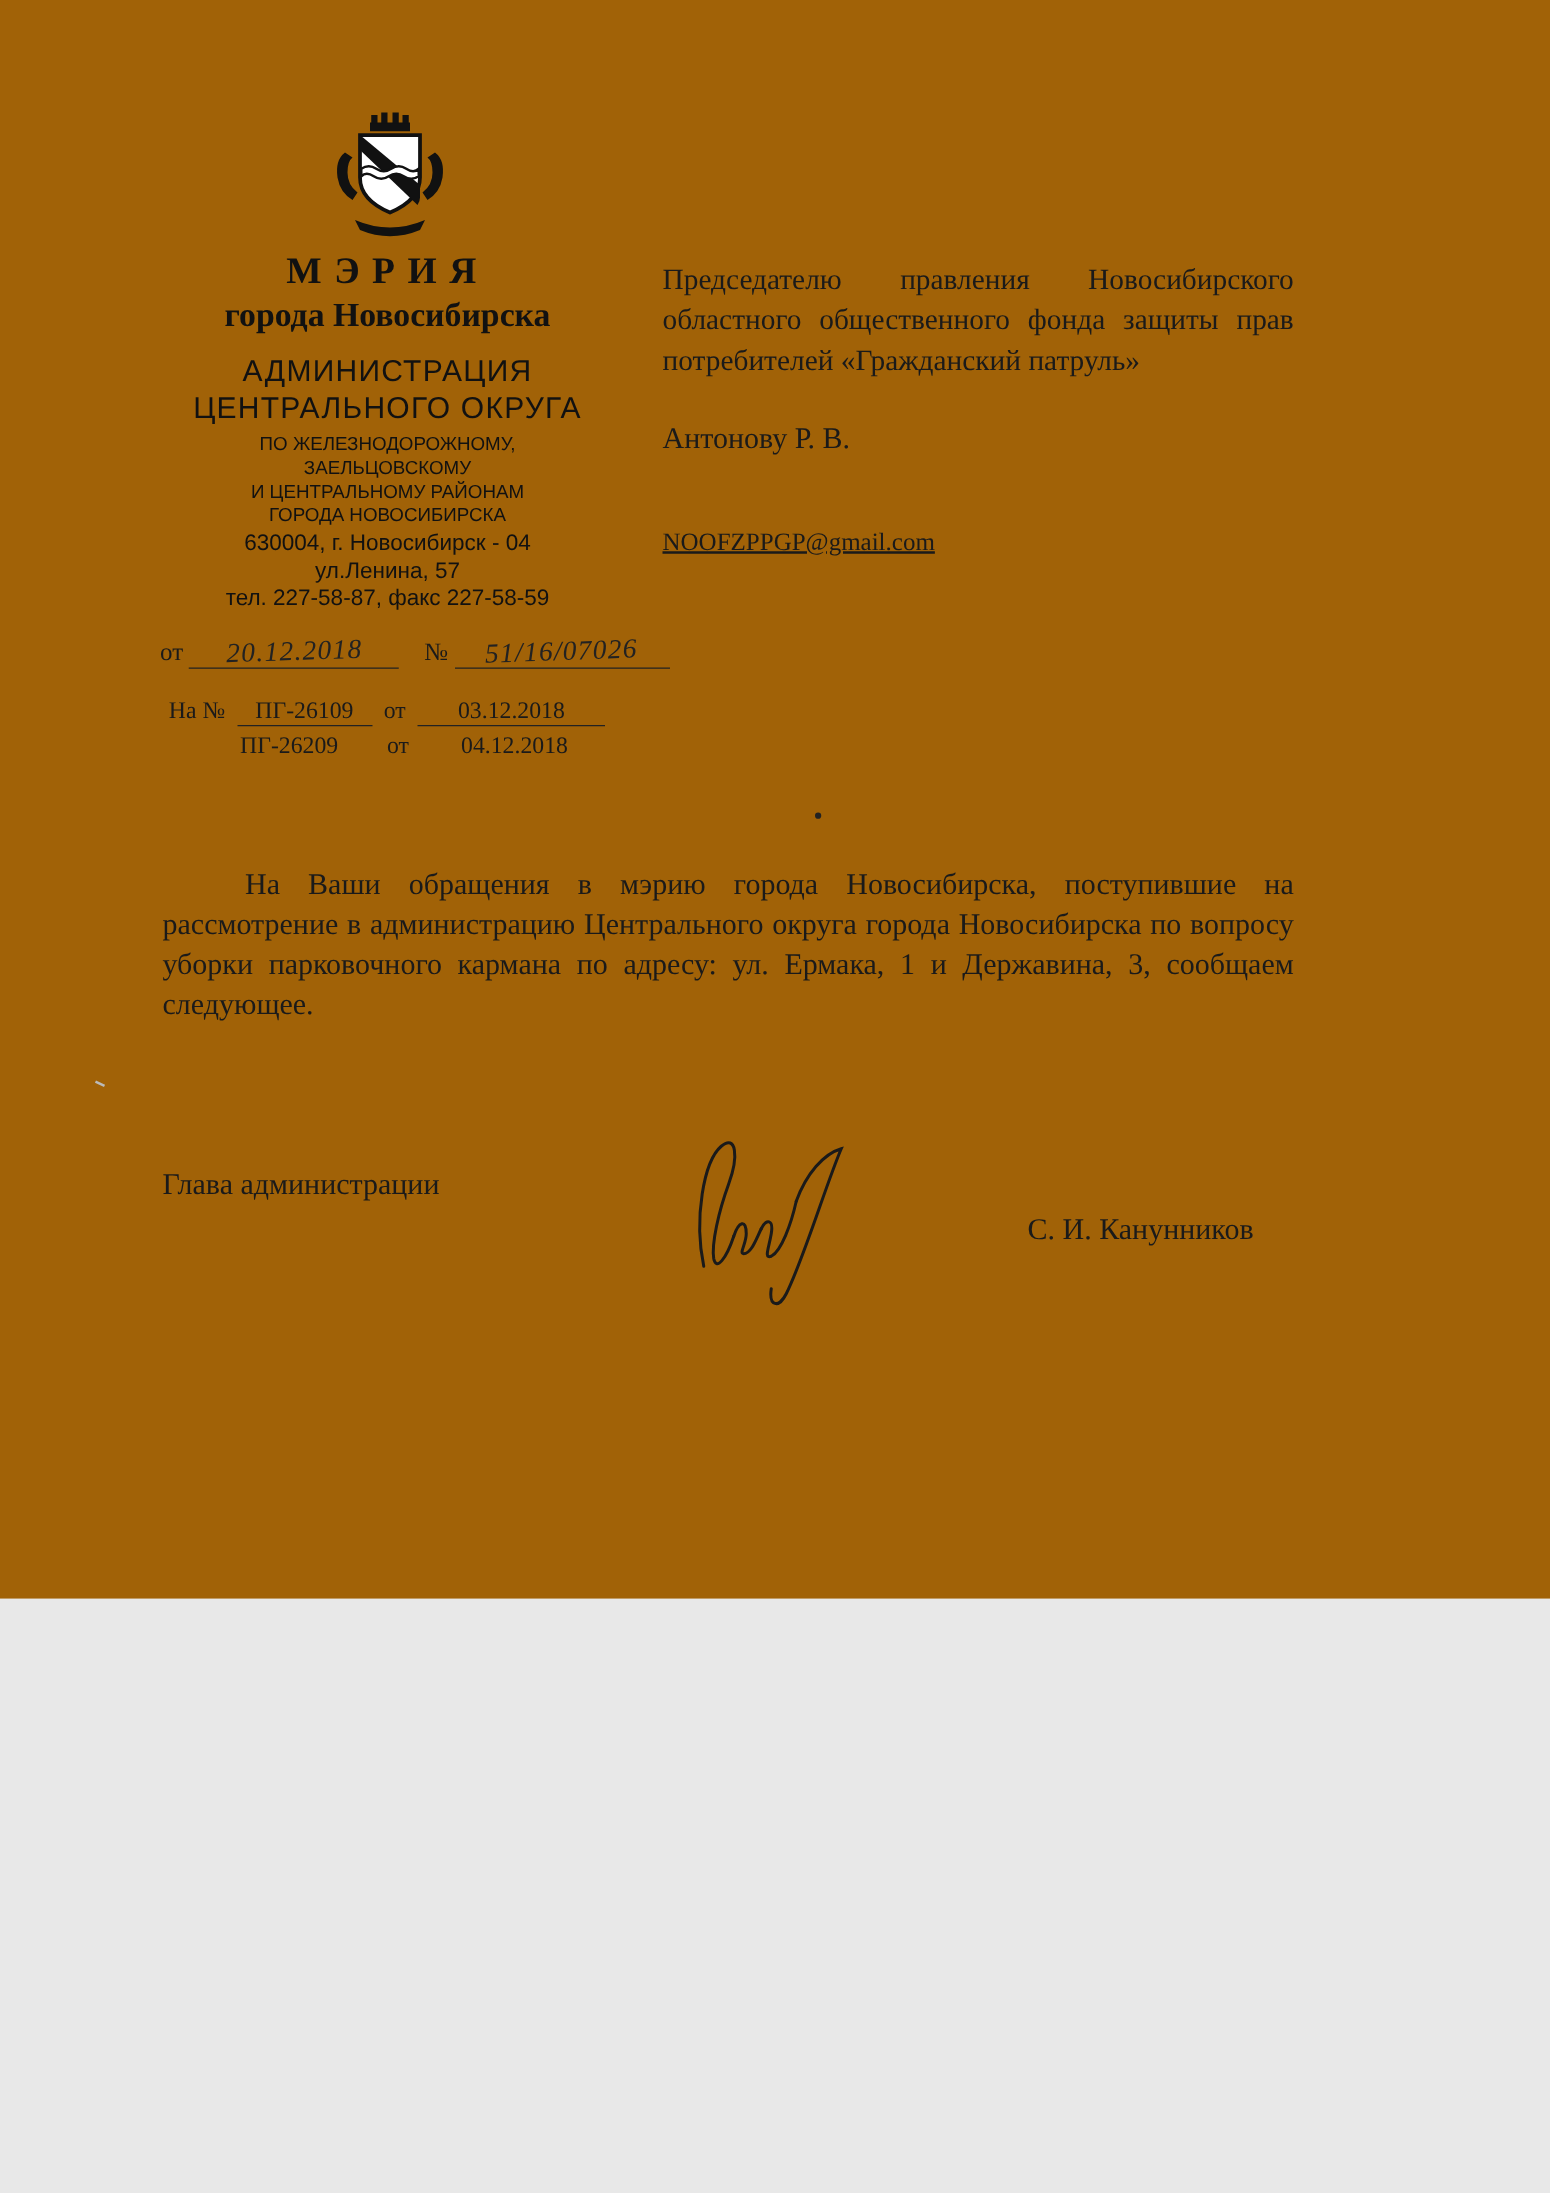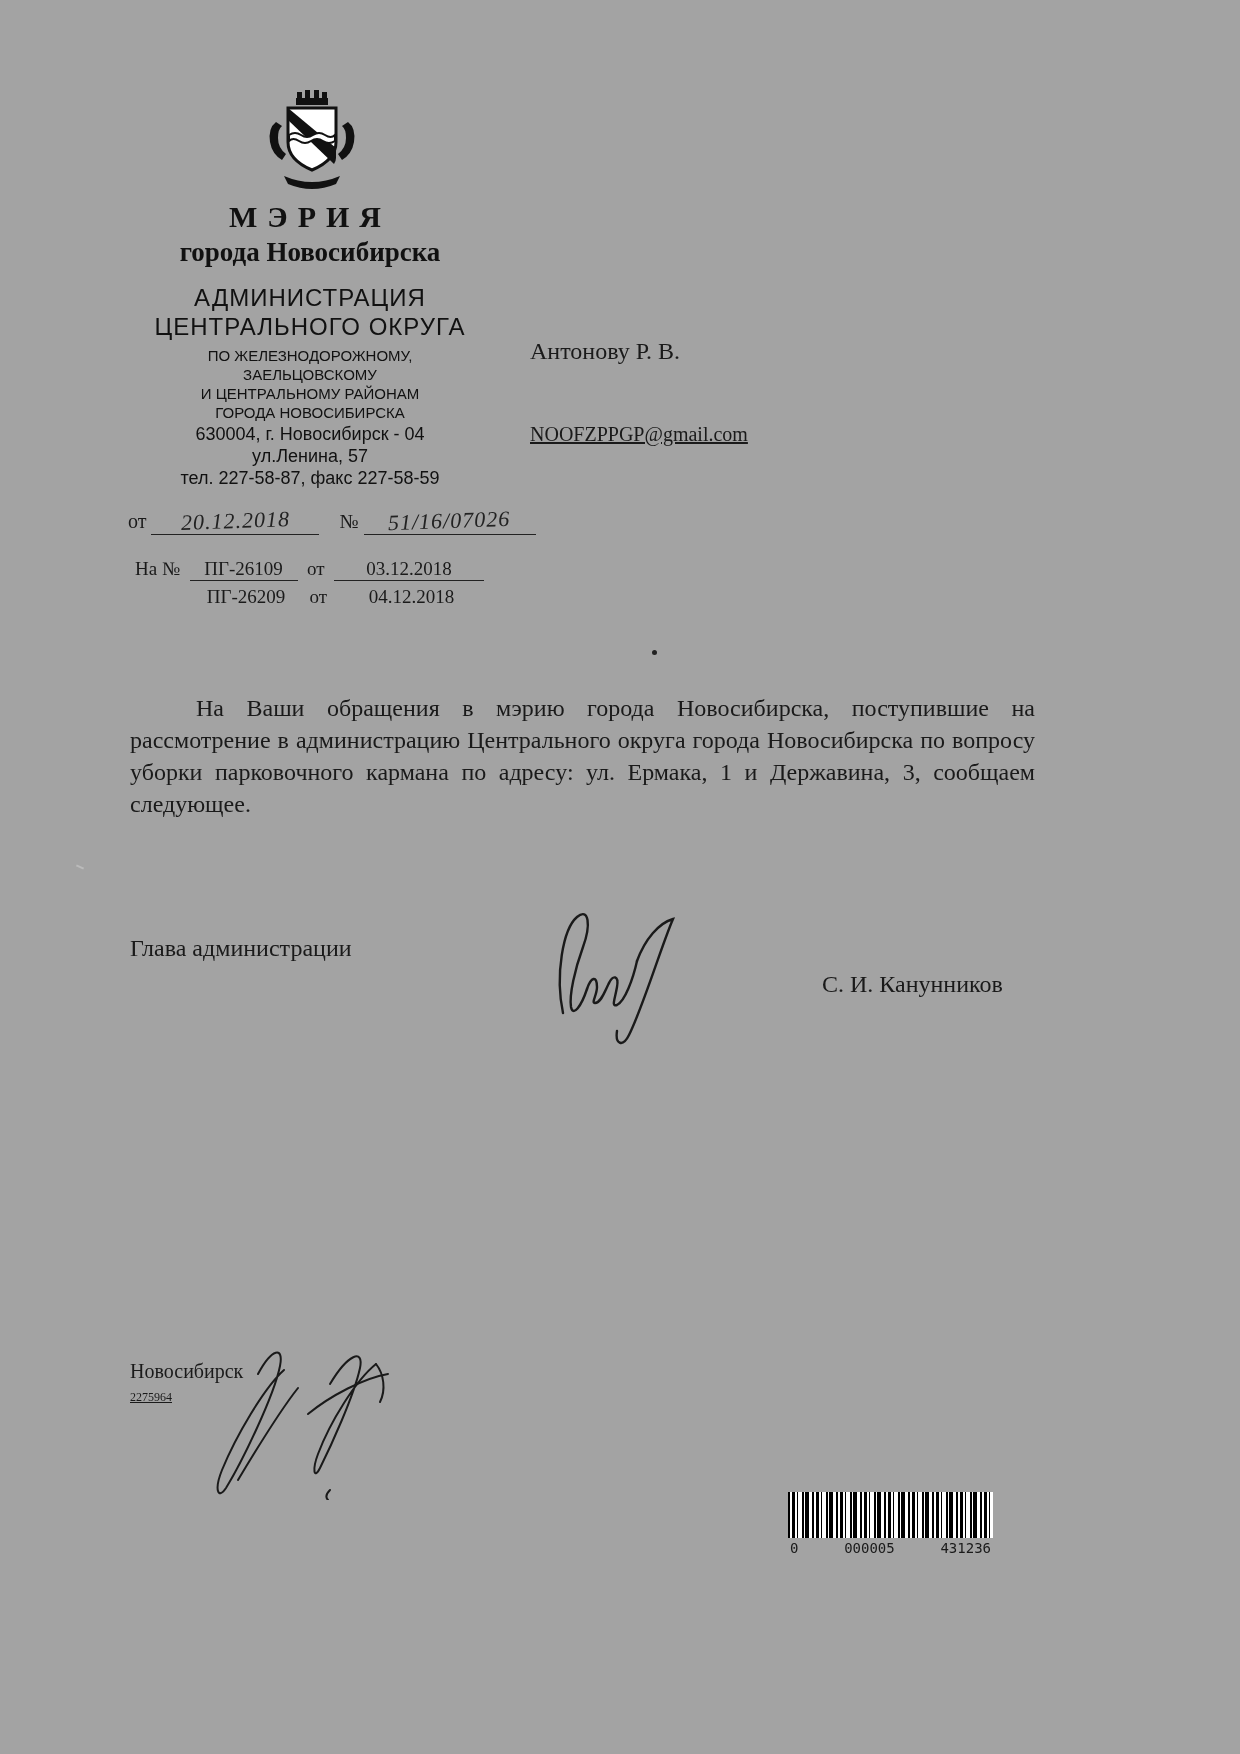--- a/index.html
+++ b/index.html
@@ -1,22 +1,22 @@
 <!DOCTYPE html>
 <html><head>
 <meta charset="utf-8">
 <style>
   * { margin: 0; padding: 0; box-sizing: border-box; }
   html, body { background: #e8e8e8; }
   .page {
     position: relative;
     width: 1240px;
-    height: 1754px;
+    height: 1279px;
     margin: 0 auto;
-    background: #a3a3a3;
+    background: #a16207;
     color: #1a1a1a;
     overflow: hidden;
     font-family: "Liberation Serif", serif;
   }
   .abs { position: absolute; }
   .serif { font-family: "Liberation Serif", serif; }
   .sans  { font-family: "Liberation Sans", sans-serif; }
   .just { text-align: justify; }
 
   
@@ -138,25 +138,26 @@
     <span class="uline" style="width:172px"><span class="hand">51/16/07026</span></span>
   </div>
 
   <div class="abs na-row1 serif">
     <span>На  №</span>&nbsp;
     <span class="uline" style="width:108px">ПГ-26109</span>&nbsp;
     <span>от</span>&nbsp;
     <span class="uline" style="width:150px">03.12.2018</span>
   </div>
   <div class="abs na-row2 serif">
-    <span style="display:inline-block;width:108px;text-align:center">ПГ-26209</span>&nbsp;
+    <span style="display:inline-block;width:108px;text-align:left">ПГ-26209</span>&nbsp;
     <span>от</span>&nbsp;
     <span style="display:inline-block;width:150px;text-align:center">04.12.2018</span>
   </div>
 
+  <div class="abs rcpt just serif">Председателю правления Новосибирского областного общественного фонда защиты прав потребителей «Гражданский патруль»</div>
   <div class="abs rcpt-name serif">Антонову Р. В.</div>
   <div class="abs rcpt-email serif">NOOFZPPGP@gmail.com</div>
 
   <div class="abs mid-dot"></div>
   <div class="abs stray-dash"></div>
 
   <div class="abs body-block serif">
     <p>На Ваши обращения в мэрию города Новосибирска, поступившие на рассмотрение в администрацию Центрального округа города Новосибирска по вопросу уборки парковочного кармана по адресу: ул. Ермака, 1 и Державина, 3, сообщаем следующее.</p>
   </div>
 

